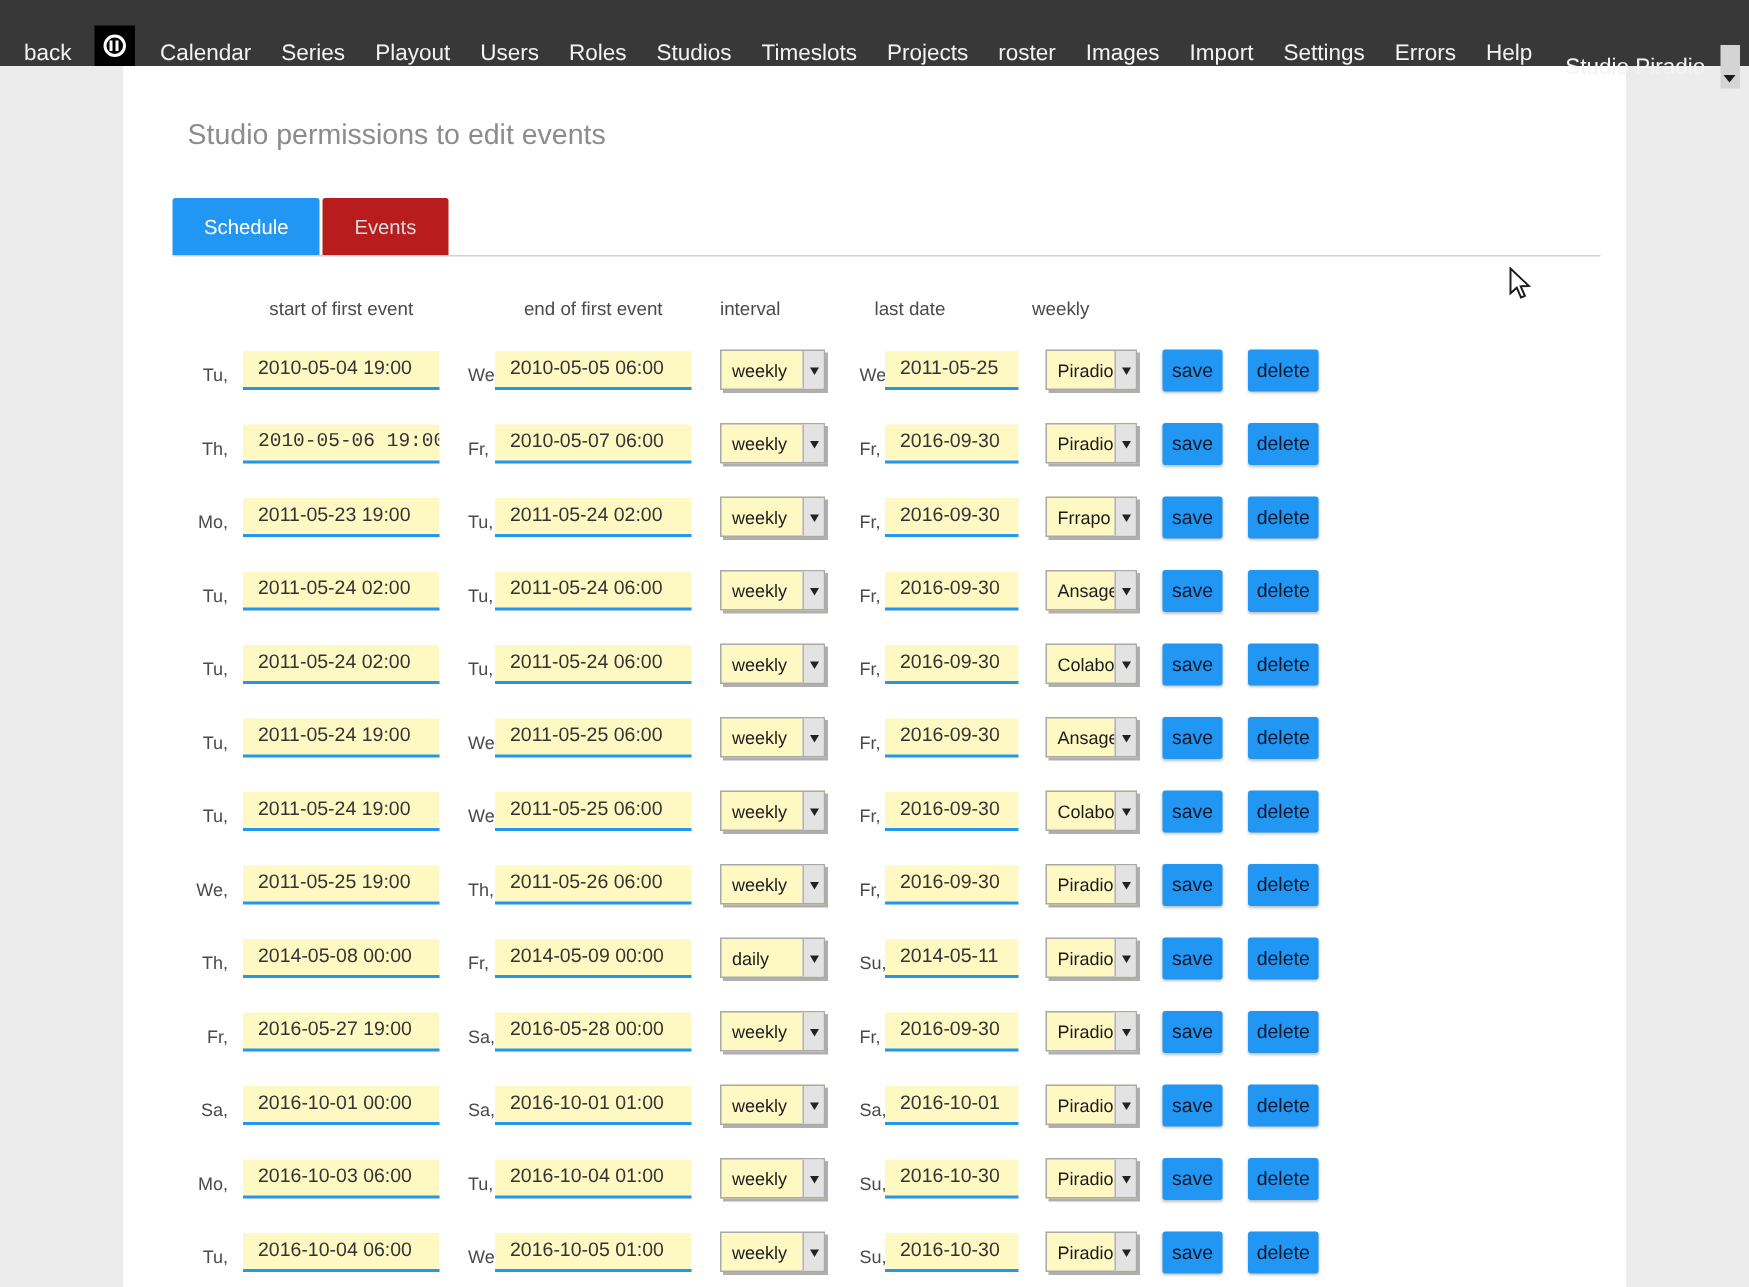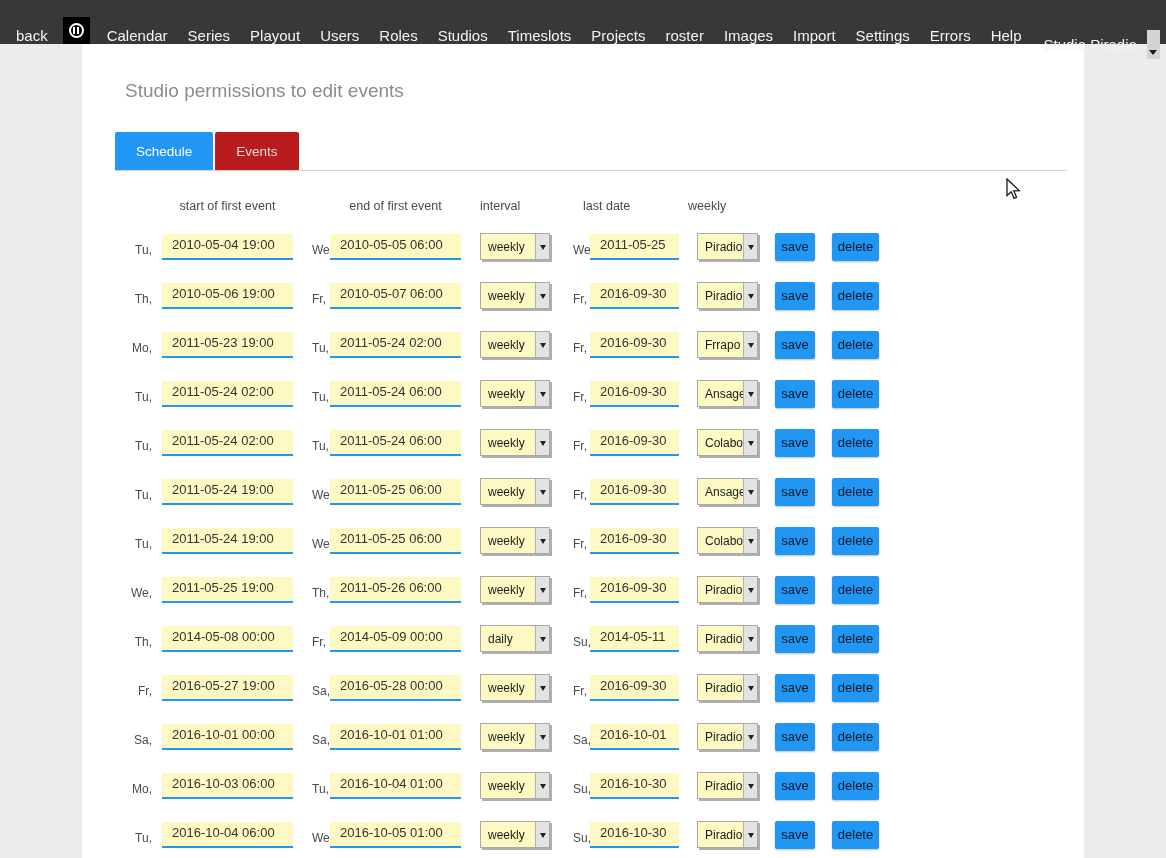--- a/index.html
+++ b/index.html
@@ -169,21 +169,21 @@
     <span class="sel sel2">
       <span class="sv">Piradio</span>
       <span class="sa"></span>
     </span>
     <button class="btn btn-save">save</button>
     <button class="btn btn-del">delete</button>
   </div>
 
   <div class="trow">
     <span class="day d1">Th,</span>
-    <input class="txt w131" style="margin-left: 10px;" value="2010-05-06 19:00">
+    <input class="txt w131" style="margin-left: 10px; font-family: Liberation Mono, monospace;" value="2010-05-06 19:00">
     <span class="day d2">Fr,</span>
     <input class="txt w131" value="2010-05-07 06:00" style="">
     <span class="sel sel1">
       <span class="sv">weekly</span>
       <span class="sa"></span>
     </span>
     <span class="day d3">Fr,</span>
     <input class="txt w89" value="2016-09-30" style="">
     <span class="sel sel2">
       <span class="sv">Piradio</span>

